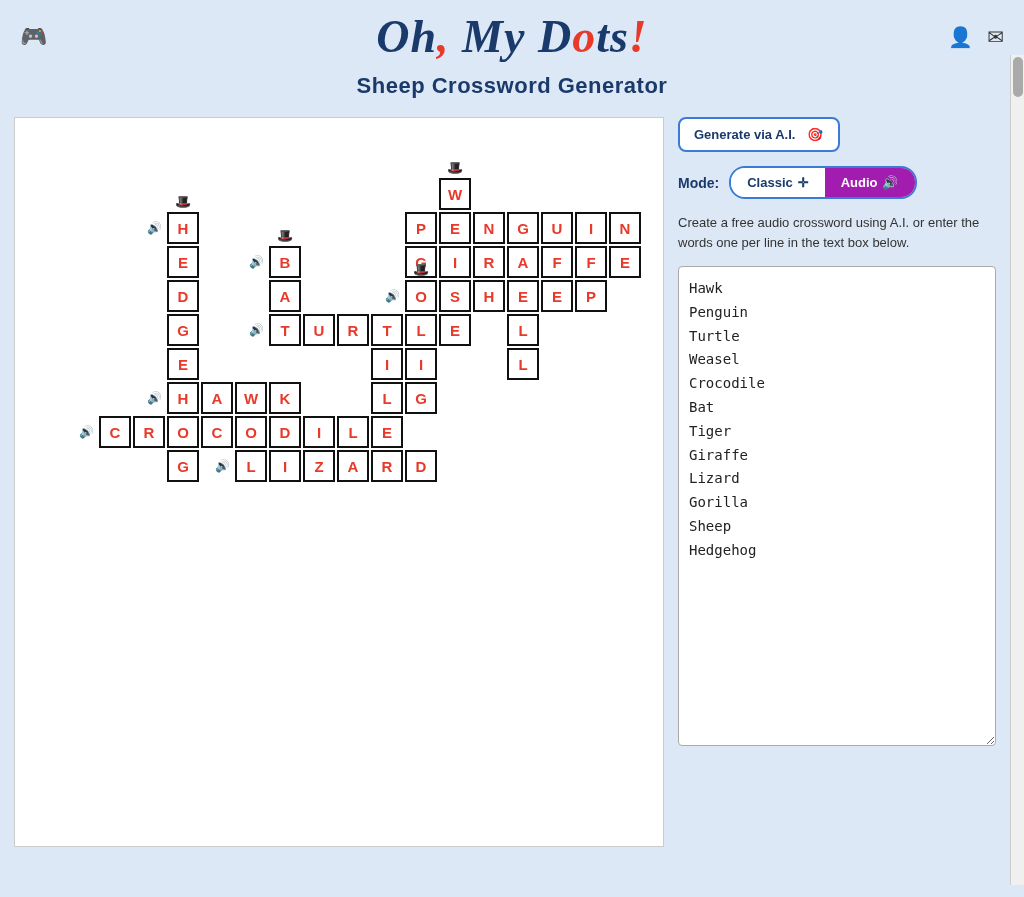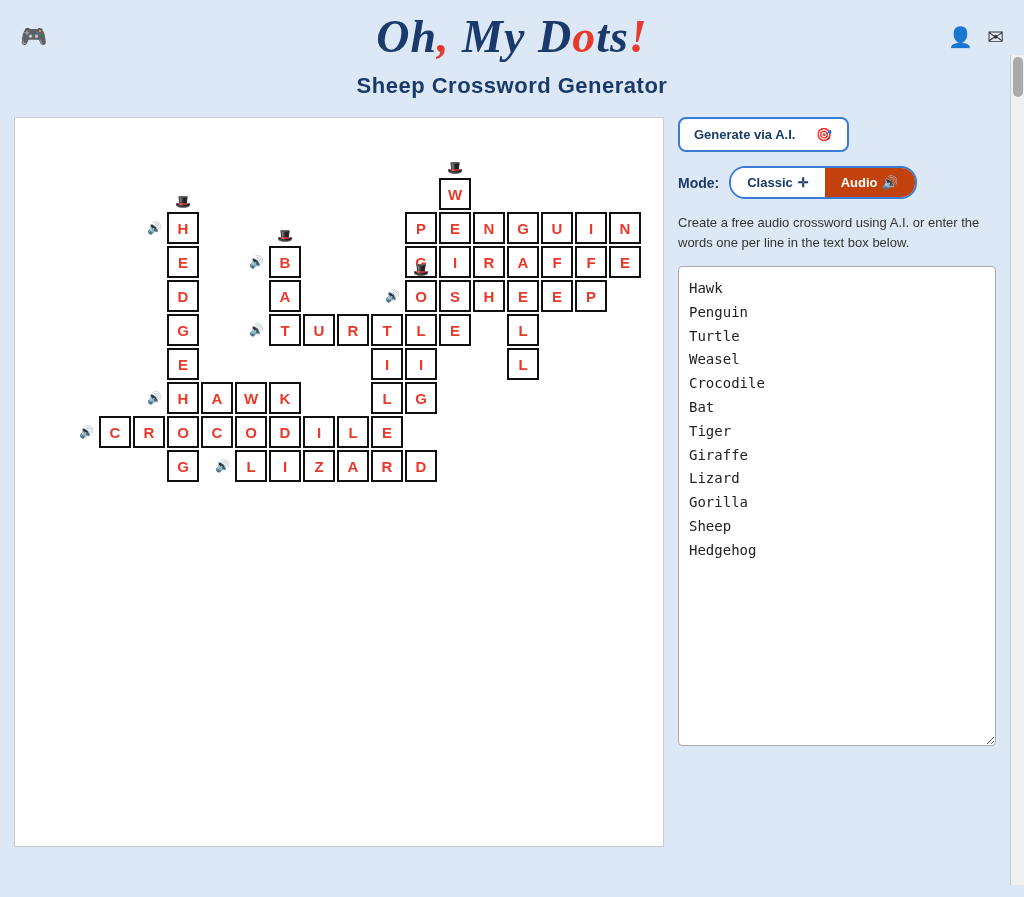--- a/index.html
+++ b/index.html
@@ -94,21 +94,21 @@
       background: #fff;
       border: 2px solid #3a7bd5;
       color: #1a3a6b;
       font-size: 13px;
       font-weight: 600;
       padding: 8px 14px;
       border-radius: 8px;
       cursor: pointer;
       display: flex;
       align-items: center;
-      gap: 21px;
+      gap: 12px;
     }
     .btn-optimize {
       background: #fff;
       border: 2px solid #3a7bd5;
       color: #1a3a6b;
       font-size: 13px;
       font-weight: 600;
       padding: 8px 14px;
       border-radius: 8px;
       cursor: pointer;
@@ -140,21 +140,21 @@
       font-weight: 600;
       cursor: pointer;
       border: none;
       display: flex;
       align-items: center;
       gap: 5px;
       background: #fff;
       color: #1a3a6b;
     }
     .mode-btn.active {
-      background: #c2410c;
+      background: #a21caf;
       color: #fff;
     }
 
     
     .description {
       font-size: 13px;
       color: #333;
       line-height: 1.5;
     }
 

